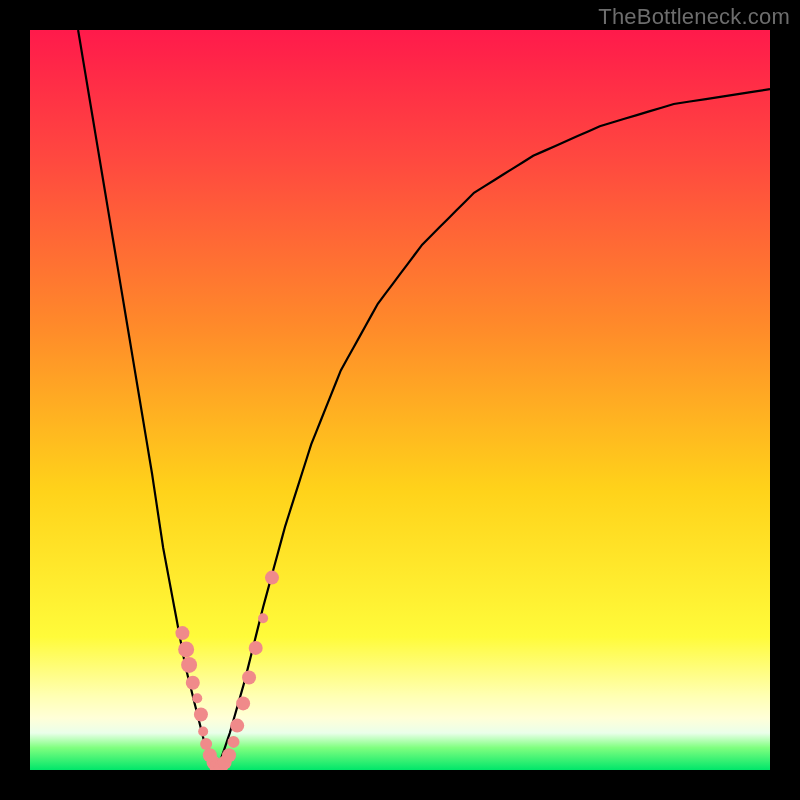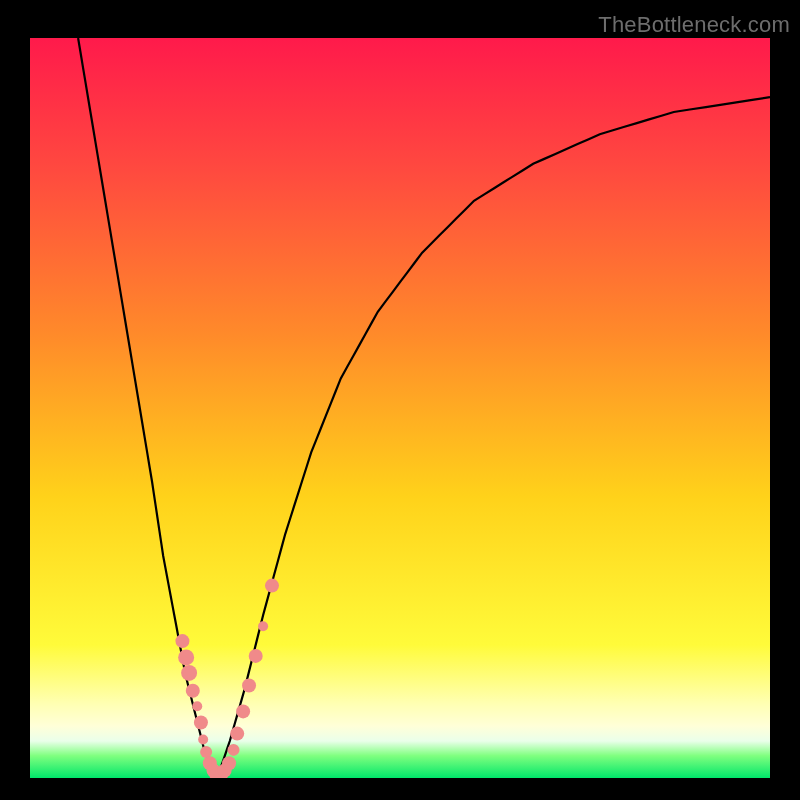--- a/index.html
+++ b/index.html
@@ -11,21 +11,20 @@
     overflow: hidden;
     font-family: Arial, Helvetica, sans-serif;
   }
   .frame {
     position: absolute;
     left: 0;
     top: 0;
     width: 800px;
     height: 592px;
     background: #000;
-    margin-top: 8px;
   }
   .plot-area {
     position: absolute;
     left: 30px;
     top: 30px;
     width: 740px;
     height: 740px;
     background: linear-gradient(to bottom,
       #ff1a4b 0%,
       #ff4a3f 18%,

